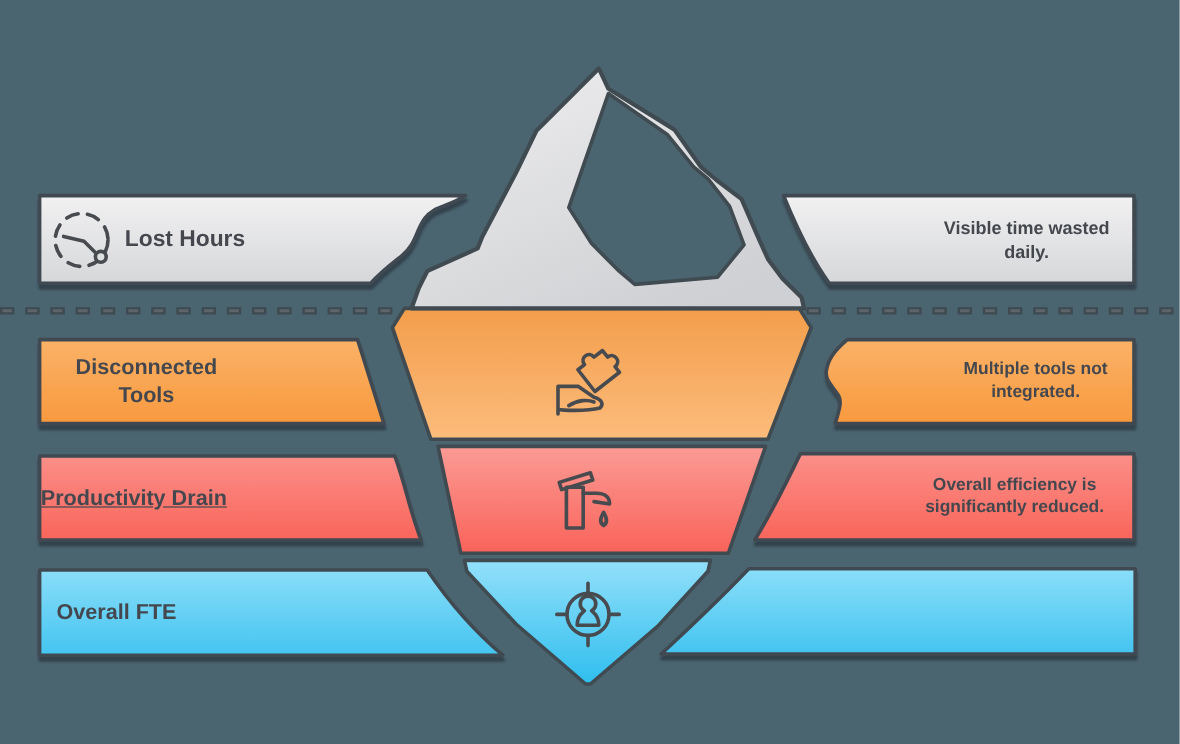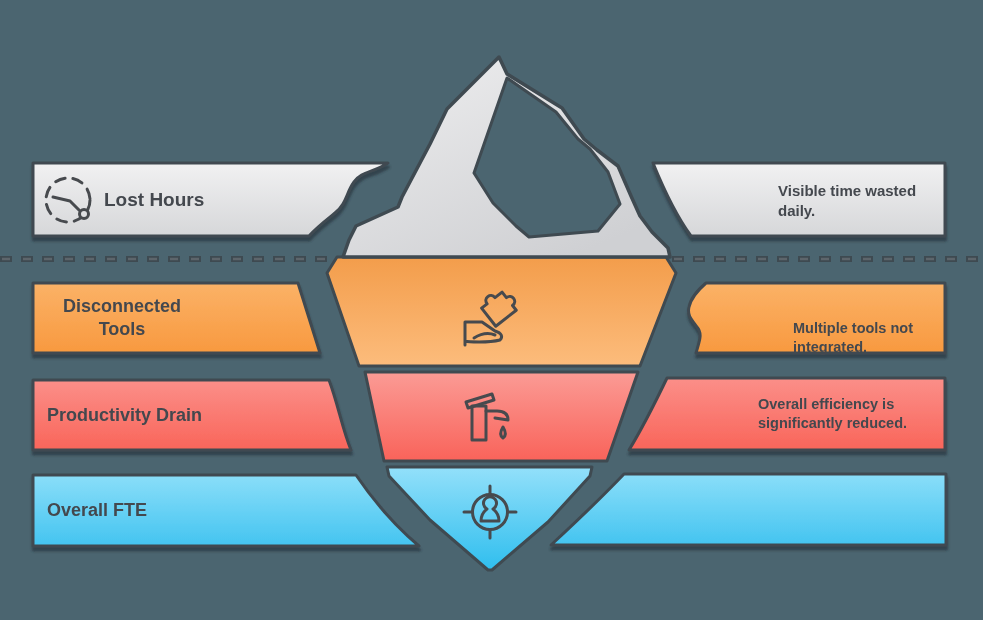--- a/index.html
+++ b/index.html
@@ -11,21 +11,21 @@
     overflow:hidden;
   }
   .stage svg{position:absolute;left:0;top:0;}
   .txt{
     position:absolute;
     color:#44484e;
     font-weight:bold;
     -webkit-font-smoothing:antialiased;
   }
   .label-left{font-size:18px;line-height:1.28;}
-  .label-right{font-size:14.5px;line-height:1.3;text-align:left;}
+  .label-right{font-size:14.5px;line-height:1.3;text-align:center;}
   .nowrap{white-space:nowrap;}
 </style>
 </head>
 <body>
 
 <div class="stage">
 
 <svg width="983" height="620" viewBox="0 0 983 620">
   <defs>
     <linearGradient id="gGray" x1="0" y1="0" x2="0" y2="1">
@@ -121,20 +121,20 @@
       <path d="M490,486 V494 M490,530 V538 M464,512 H472 M508,512 H516"></path>
       <path d="M481,521 C481,513 485,511 487,509 A6.5,6.5 0 1 1 493,509 C495,511 499,513 499,521 Z"></path>
     </g>
   </g>
 </svg>
 
   <div class="txt label-left nowrap" style="left:104px;top:188px;font-size:19px;">Lost Hours</div>
   <div class="txt label-right" style="right:50px;top:181px;width:155px;font-size:15px;">Visible time wasted daily.</div>
 
   <div class="txt label-left" style="left:47px;top:295px;width:150px;text-align:center;">Disconnected Tools</div>
-  <div class="txt label-right" style="right:50px;top:299px;width:140px;margin-top:20px;">Multiple tools not integrated.</div>
+  <div class="txt label-right" style="right:50px;top:299px;width:140px;">Multiple tools not integrated.</div>
 
-  <div class="txt label-left nowrap" style="left:47px;top:404px;">Productivity Drain</div>
+  <div class="txt label-left nowrap" style="left:34px;top:404px;text-decoration:underline;">Productivity Drain</div>
   <div class="txt label-right" style="right:50px;top:395px;width:175px;">Overall efficiency is significantly reduced.</div>
 
   <div class="txt label-left nowrap" style="left:47px;top:499px;">Overall FTE</div>
 
 </div>
 
 </body></html>

